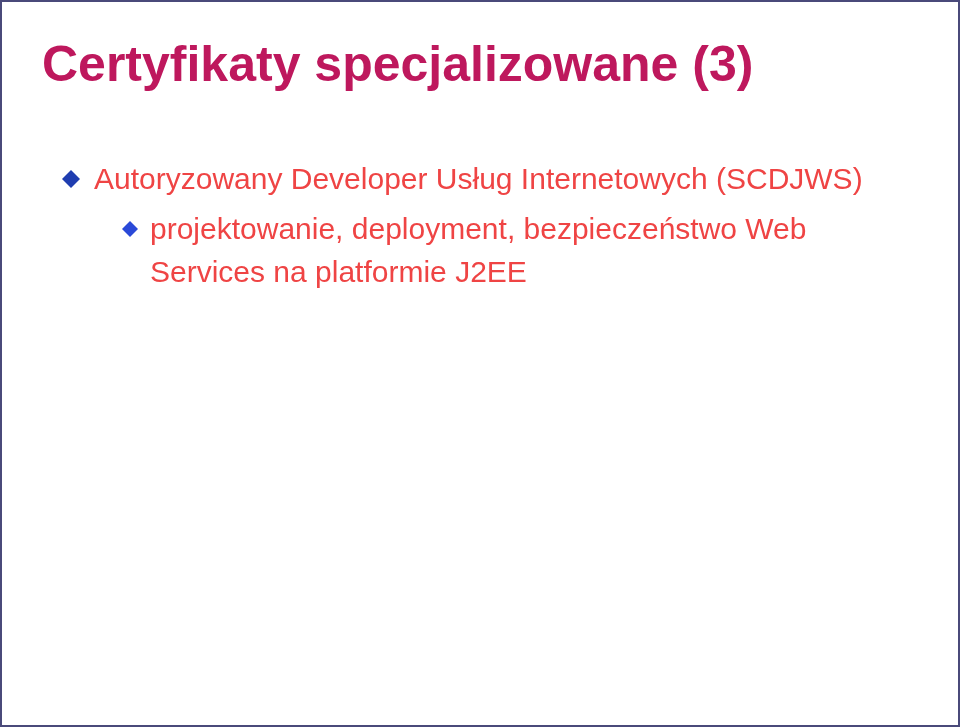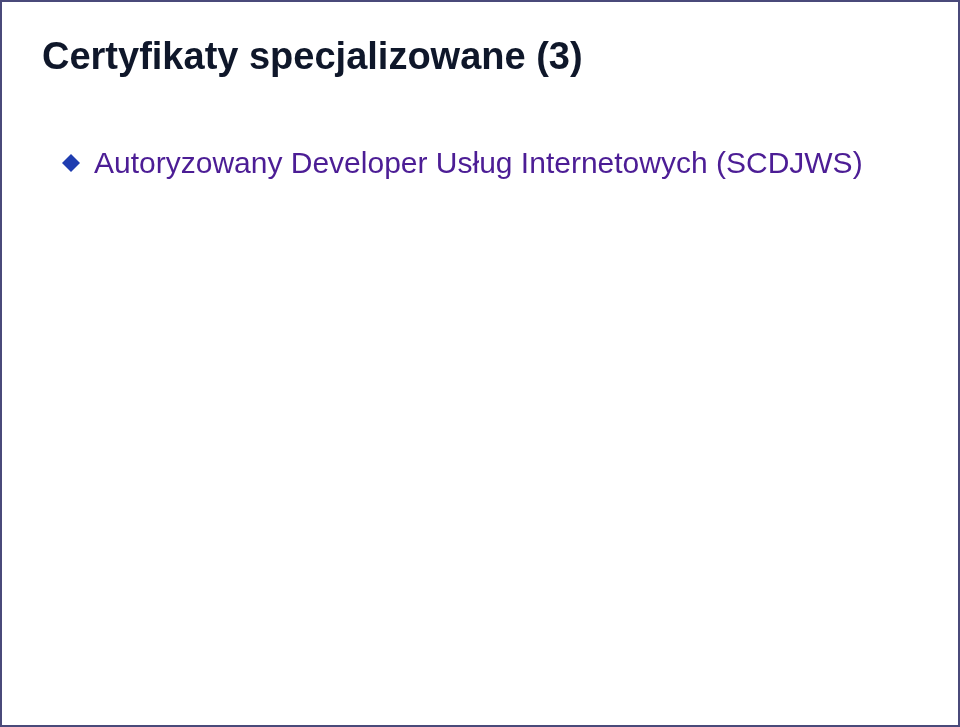--- a/index.html
+++ b/index.html
@@ -12,28 +12,28 @@
   }
   .slide {
     position: relative;
     width: 960px;
     height: 727px;
     box-sizing: border-box;
     padding: 30px 40px;
     border: 2px solid #4a4a7a;
   }
   .title {
-    color: #0f172a;
-    font-size: 38px;
+    color: #be185d;
+    font-size: 50px;
     font-weight: bold;
     margin: 0 0 60px 0;
     line-height: 1.3;
   }
   .content {
-    color: #4c1d95;
+    color: #ef4444;
     font-size: 30px;
     line-height: 1.45;
   }
   .bullet-l1 {
     display: flex;
     align-items: flex-start;
     margin-left: 20px;
     margin-bottom: 6px;
   }
   .bullet-l2 {
@@ -70,15 +70,21 @@
 
     <div class="bullet-l1">
       <svg class="diamond" viewBox="0 0 20 20">
         <polygon points="10,0 20,10 10,20 0,10" fill="#1f3db0"></polygon>
       </svg>
       <div class="bullet-text">Autoryzowany Developer Usług Internetowych (SCDJWS)</div>
     </div>
 
 
 
+    <div class="bullet-l2">
+      <svg class="diamond-l2" viewBox="0 0 20 20">
+        <polygon points="10,0 20,10 10,20 0,10" fill="#2a49d8"></polygon>
+      </svg>
+      <div class="bullet-text">projektowanie, deployment, bezpieczeństwo Web Services na platformie J2EE</div>
+    </div>
 
   </div>
 </div>
 
 </body></html>

